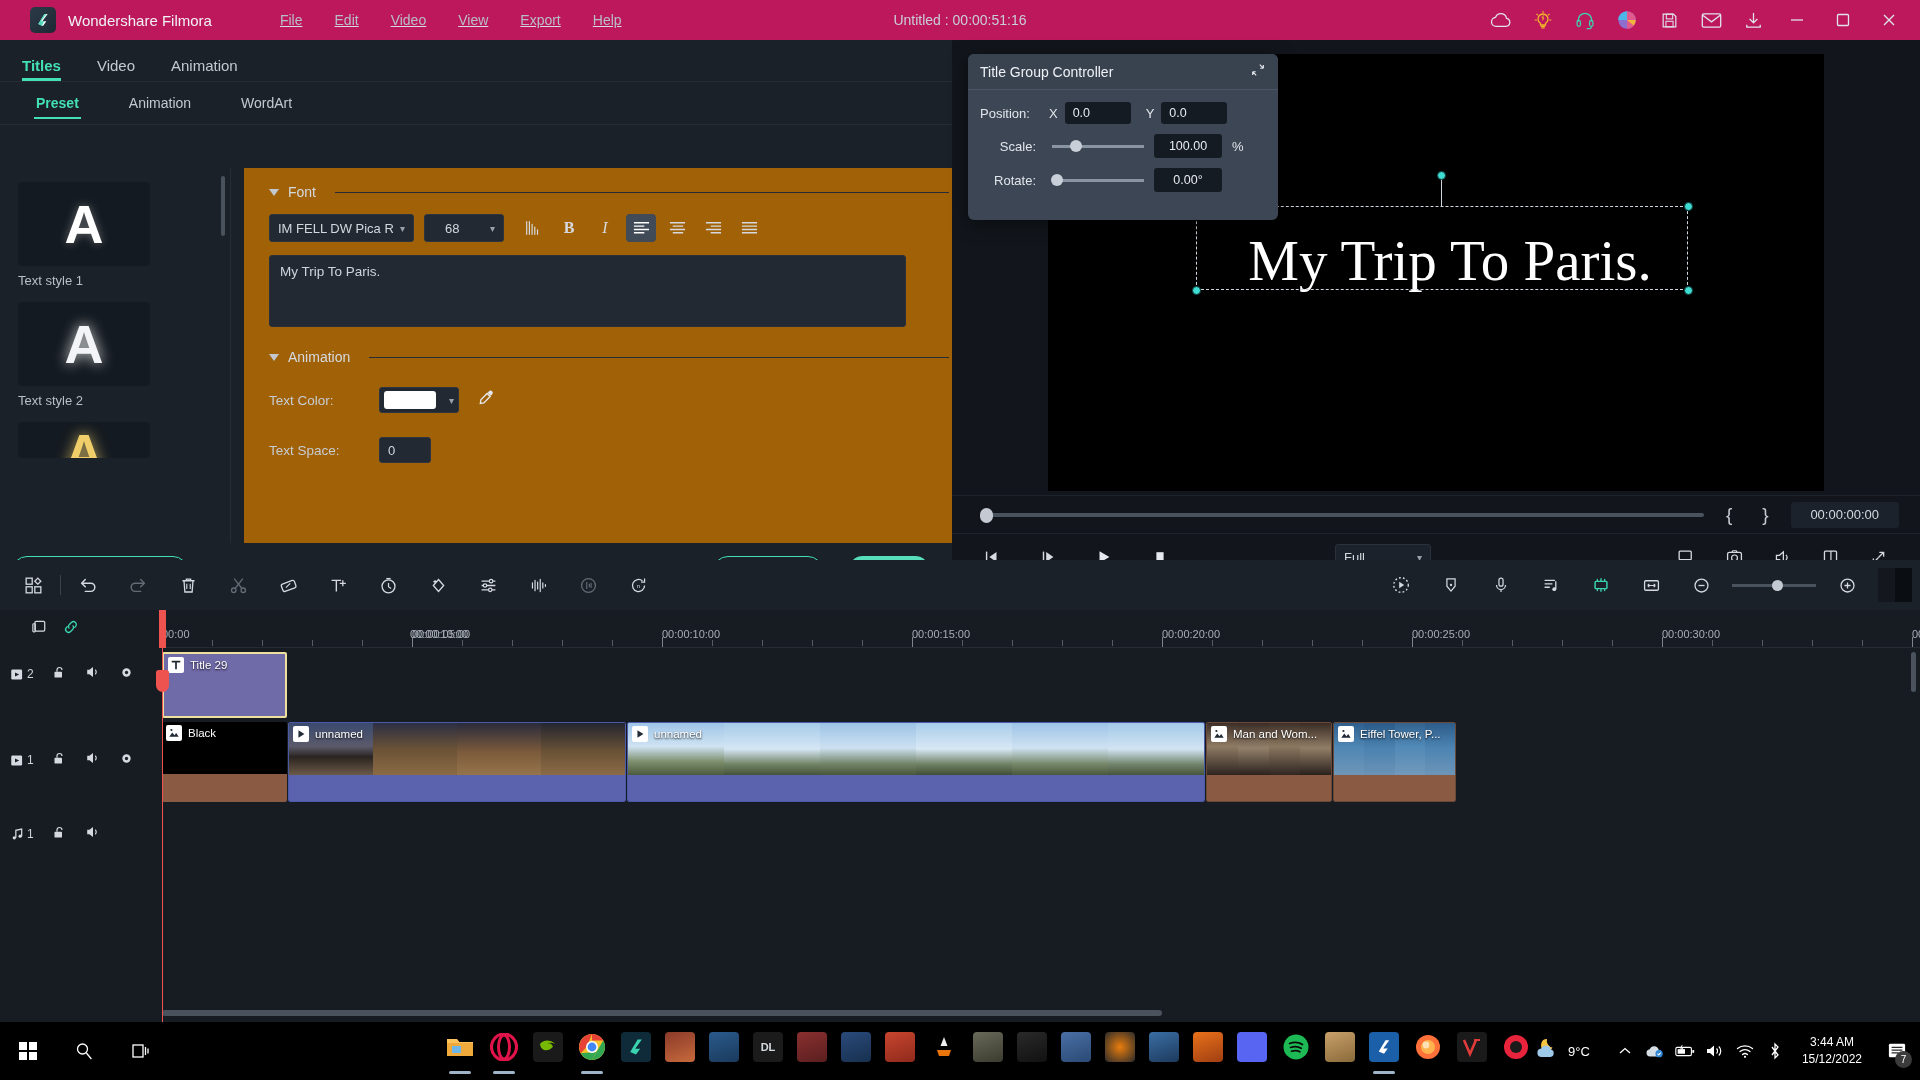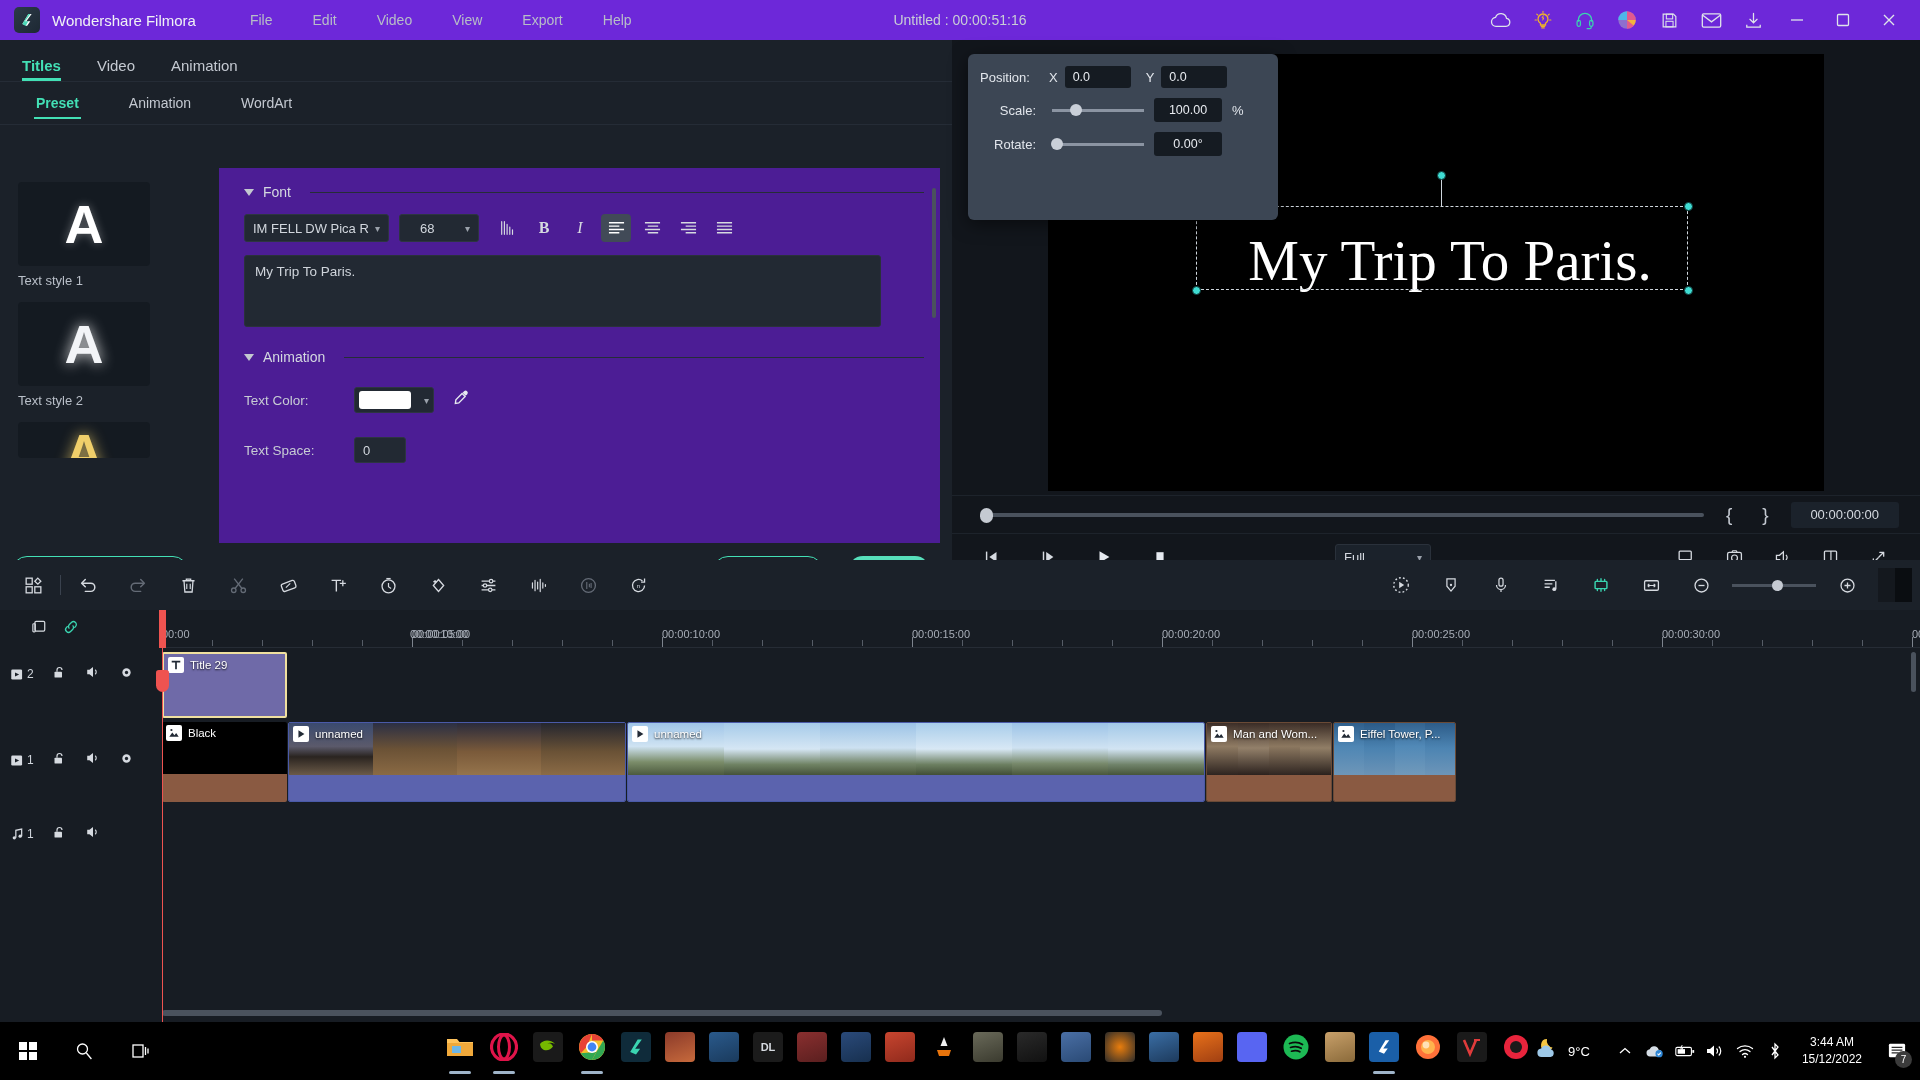--- a/index.html
+++ b/index.html
@@ -9,30 +9,30 @@
     font-family: "Liberation Sans", sans-serif;
     overflow: hidden;
     color: #d6dae0;
     -webkit-font-smoothing: antialiased;
   }
   #app { position: relative; width: 1920px; height: 1080px; }
 
   
   .titlebar {
     position: absolute; top: 0; left: 0; width: 1920px; height: 40px;
-    background: #6d28d9; display: flex; align-items: center;
+    background: #be185d; display: flex; align-items: center; padding-left: 16px;
   }
   .logo-box {
     width: 26px; height: 26px; margin-left: 14px; border-radius: 5px;
     background: linear-gradient(135deg,#2c3a48,#1d2833);
     display: flex; align-items: center; justify-content: center;
   }
   .logo-glyph { width: 16px; height: 16px; display:block; }
   .app-title { margin-left: 12px; font-size: 15px; color: #f0f2f5; }
-  .menubar { display: flex; margin-left: 54px; gap: 40px; }
+  .menubar { display: flex; margin-left: 68px; gap: 32px; text-decoration: underline; }
   .menu-item { font-size: 14px; color: #b8bec7; cursor: default; }
   .doc-title {
     position: absolute; left: 0; right: 0; text-align: center;
     font-size: 14px; color: #c9ced6; pointer-events: none;
   }
   .tb-right { position: absolute; right: 8px; top: 0; height: 40px; display: flex; align-items: center; gap: 0; }
   .tb-icon {
     width: 42px; height: 40px; display: flex; align-items: center; justify-content: center;
     cursor: default;
   }
@@ -77,22 +77,22 @@
   .preset-scroll {
     position: absolute; right: 5px; top: 8px; width: 4px; height: 60px;
     background: #4a525d; border-radius: 2px;
   }
 
   
   .panel-divider { position: absolute; left: 230px; top: 128px; width: 1px; height: 375px; background: #262d37; }
 
   
   .form-area {
-    position: absolute; left: 219px; top: 128px; width: 721px; height: 375px;
-    background: #4c1d95; overflow: hidden;
+    position: absolute; left: 244px; top: 128px; width: 721px; height: 375px;
+    background: #a16207; overflow: hidden;
   }
   .section-head { display: flex; align-items: center; gap: 9px; padding: 16px 0 0 25px; }
   .caret { width:0;height:0;border-left:5px solid transparent;border-right:5px solid transparent;border-top:7px solid #c3c8d0; }
   .section-title { font-size: 14px; color: #d4d9e0; }
   .section-rule { flex: 1; height: 1px; background: #262d37; margin: 0 16px 0 10px; }
 
   .font-row { display: flex; align-items: center; gap: 0; padding: 14px 0 0 25px; }
   .sel {
     height: 28px; background: #222933; border: 1px solid #2d3541; border-radius: 3px;
     display: flex; align-items: center; padding: 0 8px; font-size: 13px; color: #d2d7de;
@@ -528,20 +528,29 @@
         <div class="ctrl-btn" style="margin-right:8px">
           <svg width="19" height="19" viewBox="0 0 22 22">
               <path d="M17 5l-5.5 5.5M17 5h-4.5M17 5v4.5M5 17l5.5-5.5M5 17h4.5M5 17v-4.5" fill="none" stroke="#d6dae0" stroke-width="1.5" stroke-linecap="round"></path>
             </svg>
         </div>
       </div>
     </div>
   </div>
 
   <div style="position:absolute;left:968px;top:54px;width:310px;height:166px;background:#3c4654;border-radius:6px;box-shadow:0 4px 18px rgba(0,0,0,.5);z-index:60">
+    <div style="height:36px;display:flex;align-items:center;padding:0 12px;border-bottom:1px solid #4a5565;background:#39424f;border-radius:6px 6px 0 0">
+      <span style="font-size:14px;color:#eef1f5">Title Group Controller</span>
+      <span style="margin-left:auto">
+        <svg width="16" height="16" viewBox="0 0 18 18">
+            <path d="M11 3l4 4M15 7h-3.5M15 7V3.5" stroke="#e2e6ec" stroke-width="1.3" fill="none"></path>
+            <path d="M7 15l-4-4M3 11h3.5M3 11v3.5" stroke="#e2e6ec" stroke-width="1.3" fill="none"></path>
+          </svg>
+      </span>
+    </div>
 
     <div style="display:flex;align-items:center;padding:12px 0 0 12px">
       <span style="font-size:13px;color:#e2e6ec;width:62px">Position:</span>
       <span style="font-size:13px;color:#e2e6ec;margin:0 7px">X</span>
       <div style="width:66px;height:22px;background:#151b22;border-radius:3px;display:flex;align-items:center;padding:0 8px;font-size:12.5px;color:#e8ebf0">0.0</div>
       <span style="font-size:13px;color:#e2e6ec;margin:0 7px 0 15px">Y</span>
       <div style="width:66px;height:22px;background:#151b22;border-radius:3px;display:flex;align-items:center;padding:0 8px;font-size:12.5px;color:#e8ebf0">0.0</div>
     </div>
 
     <div style="display:flex;align-items:center;padding:10px 0 0 12px">

